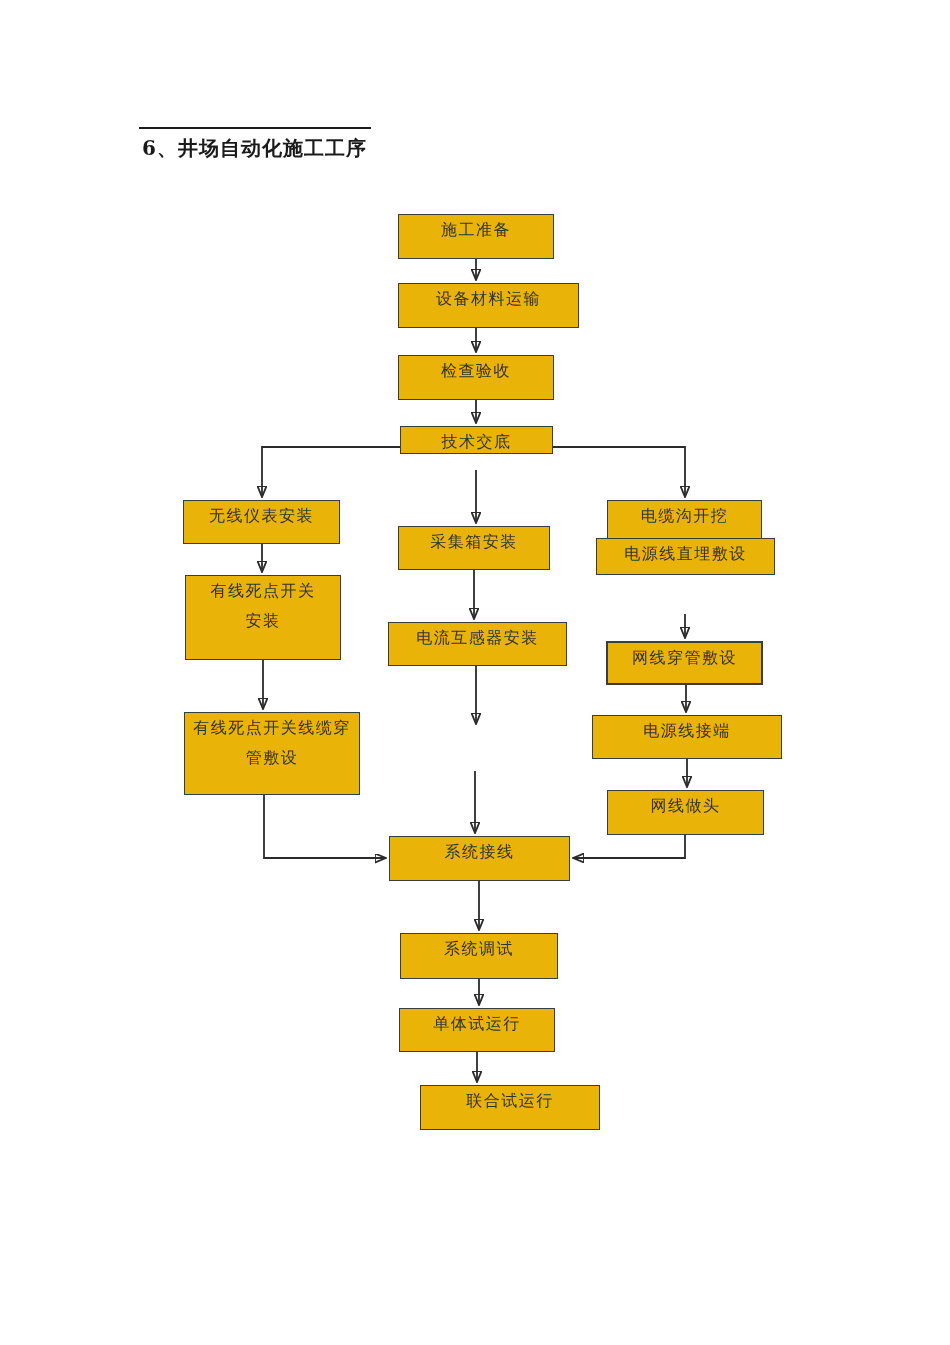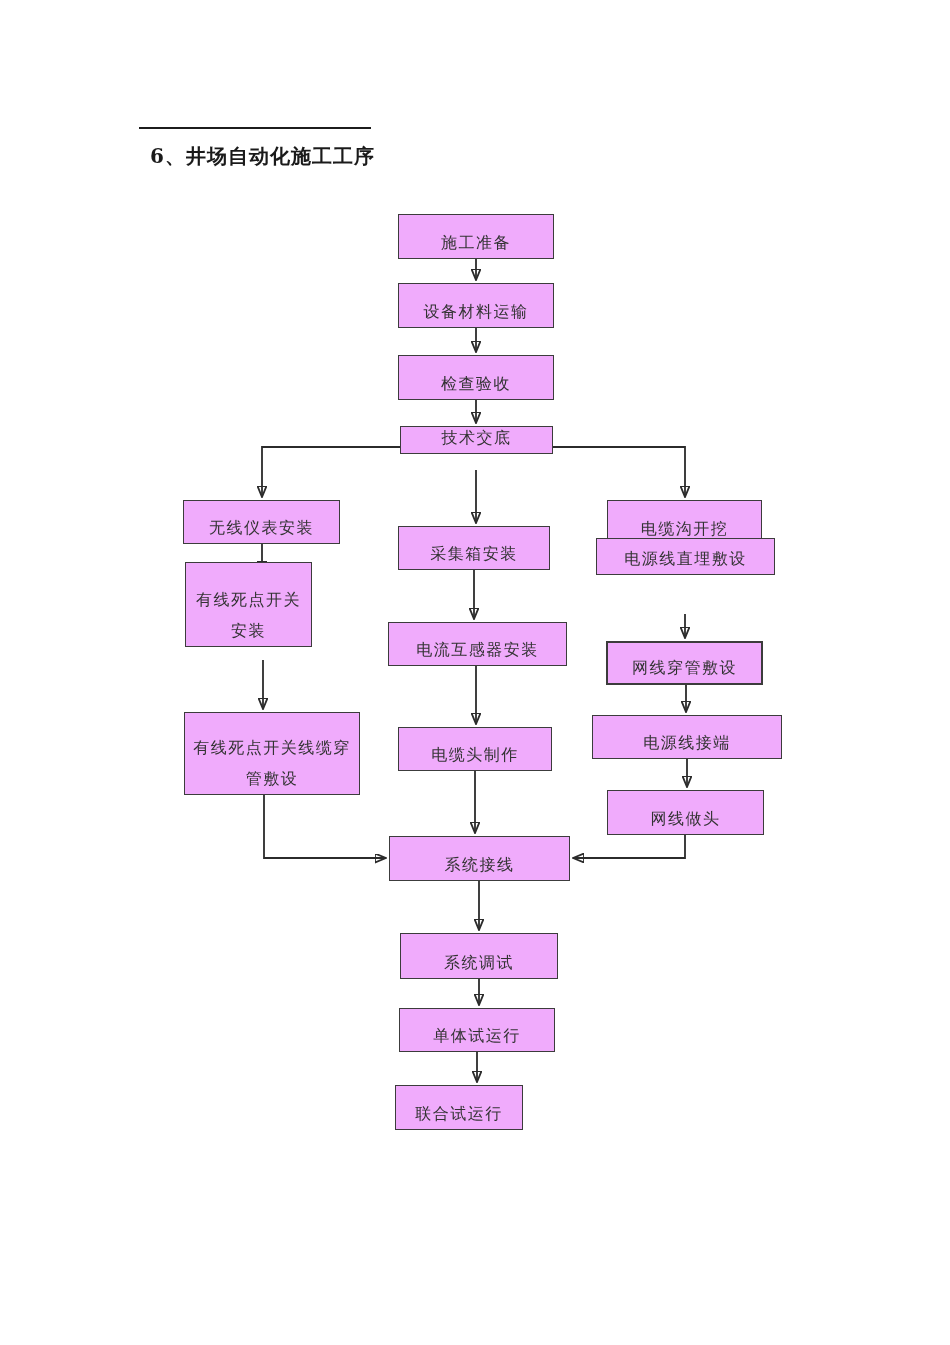--- a/index.html
+++ b/index.html
@@ -20,21 +20,21 @@
     left: 139px;
     top: 127px;
     width: 232px;
     height: 0;
     border-top: 2px solid #1c1c1c;
   }
   .heading {
     position: absolute;
     left: 138px;
     top: 131px;
-    margin: 12px;
+    margin: 4px;
     font-size: 20px;
     font-weight: bold;
     color: #1a1a1a;
     letter-spacing: 1px;
     white-space: nowrap;
   }
   svg.connectors {
     position: absolute;
     left: 0;
     top: 0;
@@ -42,24 +42,24 @@
     height: 1345px;
   }
   svg.connectors path {
     fill: none;
     stroke: #2b2b2b;
     stroke-width: 1.8;
   }
   .node {
     position: absolute;
     box-sizing: border-box;
-    background: #f0abfc;
+    background: #eab308;
     border: 1px solid #3c3c3c;
     display: flex;
-    align-items: flex-end;
+    align-items: flex-start;
     justify-content: center;
     text-align: center;
   }
   .node.thick { border-width: 2px; }
   .node-label {
     font-size: 16px;
     color: #333333;
     letter-spacing: 1.5px;
     line-height: 1.9;
   }
@@ -99,21 +99,21 @@
     <path d="M685,835 L685,858 L574,858" marker-end="url(#arrow)"></path>
     <path d="M479,881 L479,929" marker-end="url(#arrow)"></path>
     <path d="M479,979 L479,1004" marker-end="url(#arrow)"></path>
     <path d="M477,1052 L477,1081" marker-end="url(#arrow)"></path>
   </svg>
 
   <div class="node" style="left:398px;top:214px;width:156px;height:45px">
     <span class="node-label">施工准备</span>
   </div>
 
-  <div class="node" style="left:398px;top:283px;width:156px;height:45px">
+  <div class="node" style="left:398px;top:283px;width:181px;height:45px">
     <span class="node-label">设备材料运输</span>
   </div>
 
   <div class="node" style="left:398px;top:355px;width:156px;height:45px">
     <span class="node-label">检查验收</span>
   </div>
 
   <div class="node" style="left:400px;top:426px;width:153px;height:28px">
     <span class="node-label">技术交底</span>
   </div>
@@ -123,43 +123,40 @@
   </div>
 
   <div class="node" style="left:398px;top:526px;width:152px;height:44px">
     <span class="node-label">采集箱安装</span>
   </div>
 
   <div class="node" style="left:607px;top:500px;width:155px;height:45px">
     <span class="node-label">电缆沟开挖</span>
   </div>
 
-  <div class="node" style="left:185px;top:562px;width:127px;height:85px">
+  <div class="node" style="left:185px;top:575px;width:156px;height:85px">
     <span class="node-label wrap-7">有线死点开关安装</span>
   </div>
 
   <div class="node" style="left:596px;top:538px;width:179px;height:37px">
     <span class="node-label">电源线直埋敷设</span>
   </div>
 
   <div class="node" style="left:388px;top:622px;width:179px;height:44px">
     <span class="node-label">电流互感器安装</span>
   </div>
 
   <div class="node thick" style="left:606px;top:641px;width:157px;height:44px">
     <span class="node-label">网线穿管敷设</span>
   </div>
 
   <div class="node" style="left:184px;top:712px;width:176px;height:83px">
     <span class="node-label wrap-9">有线死点开关线缆穿管敷设</span>
   </div>
 
-  <div class="node" style="left:398px;top:727px;width:154px;height:44px">
-    <span class="node-label">电缆头制作</span>
-  </div>
 
   <div class="node" style="left:592px;top:715px;width:190px;height:44px">
     <span class="node-label">电源线接端</span>
   </div>
 
   <div class="node" style="left:607px;top:790px;width:157px;height:45px">
     <span class="node-label">网线做头</span>
   </div>
 
   <div class="node" style="left:389px;top:836px;width:181px;height:45px">
@@ -167,17 +164,17 @@
   </div>
 
   <div class="node" style="left:400px;top:933px;width:158px;height:46px">
     <span class="node-label">系统调试</span>
   </div>
 
   <div class="node" style="left:399px;top:1008px;width:156px;height:44px">
     <span class="node-label">单体试运行</span>
   </div>
 
-  <div class="node" style="left:395px;top:1085px;width:128px;height:45px">
+  <div class="node" style="left:420px;top:1085px;width:180px;height:45px">
     <span class="node-label">联合试运行</span>
   </div>
 
 </div>
 
 </body></html>

